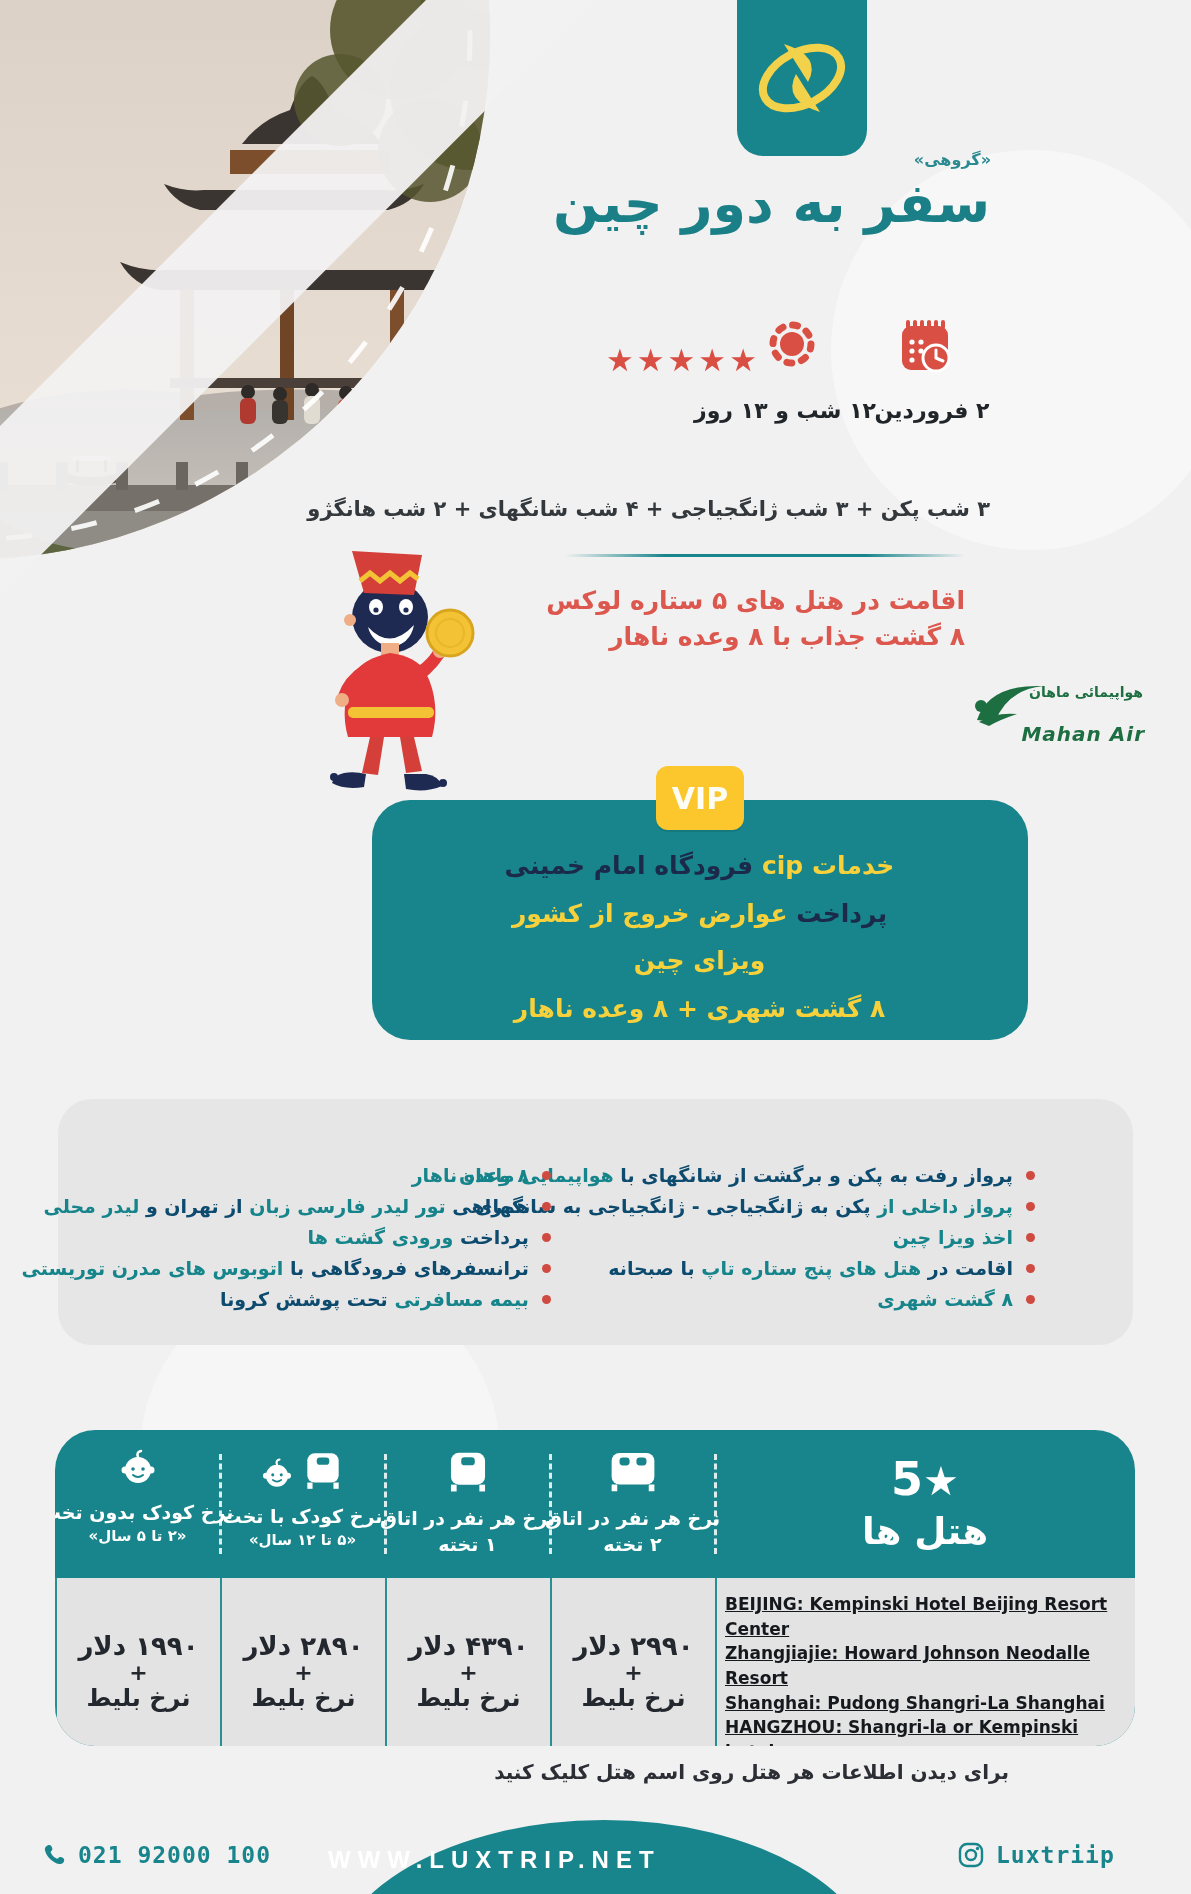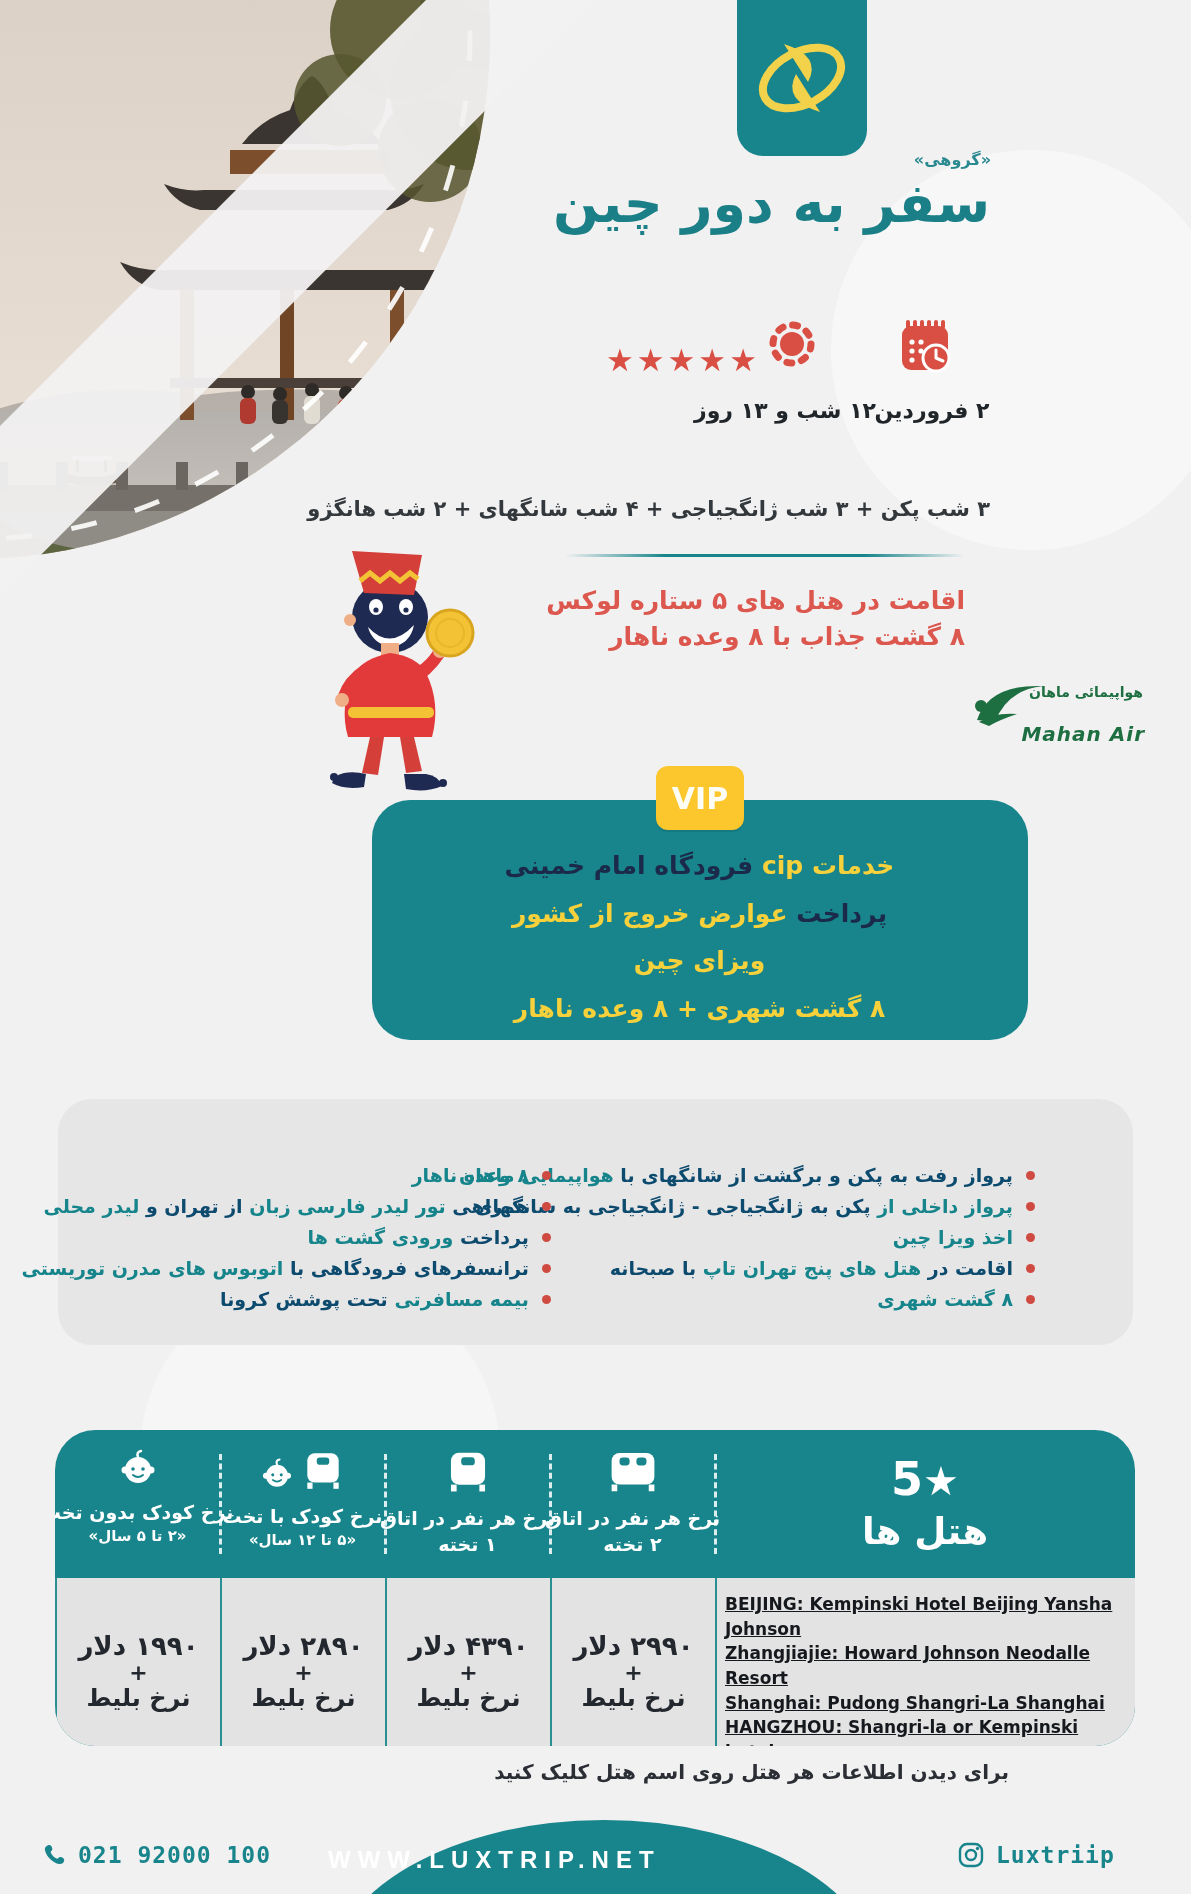--- a/index.html
+++ b/index.html
@@ -282,21 +282,21 @@
       </div>
     </div>
   </div>
 
   <div class="z svc-box"></div>
 
   <ul class="z svc-list svc-right">
     <li><span class="bullet"></span><span data-color="dark">پرواز رفت به پکن و برگشت از شانگهای با </span><span data-color="teal">هواپیمایی ماهان</span></li>
     <li><span class="bullet"></span><span data-color="teal">پرواز داخلی از </span><span data-color="dark">پکن به ژانگجیاجی - ژانگجیاجی به شانگهای</span></li>
     <li><span class="bullet"></span><span data-color="teal">اخذ ویزا چین</span></li>
-    <li><span class="bullet"></span><span data-color="dark">اقامت در </span><span data-color="teal">هتل های پنج تهران تاپ </span><span data-color="dark">با صبحانه</span></li>
+    <li><span class="bullet"></span><span data-color="dark">اقامت در </span><span data-color="teal">هتل های پنج ستاره تاپ </span><span data-color="dark">با صبحانه</span></li>
     <li><span class="bullet"></span><span data-color="teal">۸ گشت شهری</span></li>
   </ul>
 
   <ul class="z svc-list svc-left">
     <li><span class="bullet"></span><span data-color="teal">۸ وعده ناهار</span></li>
     <li><span class="bullet"></span><span data-color="dark">همراهی </span><span data-color="teal">تور لیدر فارسی زبان </span><span data-color="dark">از تهران و </span><span data-color="teal">لیدر محلی</span></li>
     <li><span class="bullet"></span><span data-color="dark">پرداخت </span><span data-color="teal">ورودی گشت ها</span></li>
     <li><span class="bullet"></span><span data-color="dark">ترانسفرهای فرودگاهی با </span><span data-color="teal">اتوبوس های مدرن توریستی</span></li>
     <li><span class="bullet"></span><span data-color="teal">بیمه مسافرتی </span><span data-color="dark">تحت پوشش کرونا</span></li>
   </ul>
@@ -383,21 +383,21 @@
       <div class="price-val">۴۳۹۰ دلار</div>
       <div class="price-plus">+</div>
       <div class="price-ticket">نرخ بلیط</div>
     </div>
     <div class="td">
       <div class="price-val">۲۹۹۰ دلار</div>
       <div class="price-plus">+</div>
       <div class="price-ticket">نرخ بلیط</div>
     </div>
     <div class="td td-hotels">
-      <a class="hotel-link">BEIJING: Kempinski Hotel Beijing Yansha Johnson</a>
+      <a class="hotel-link">BEIJING: Kempinski Hotel Beijing Resort Center</a>
       <a class="hotel-link">Zhangjiajie: Howard Johnson Neodalle Resort</a>
       <a class="hotel-link">Shanghai: Pudong Shangri-La Shanghai</a>
       <a class="hotel-link">HANGZHOU: Shangri-la or Kempinski hotel</a>
     </div>
   </div>
 
   <div class="z note">برای دیدن اطلاعات هر هتل روی اسم هتل کلیک کنید</div>
 
   <div class="z dome"></div>
   <div class="z site">WWW.LUXTRIP.NET</div>

